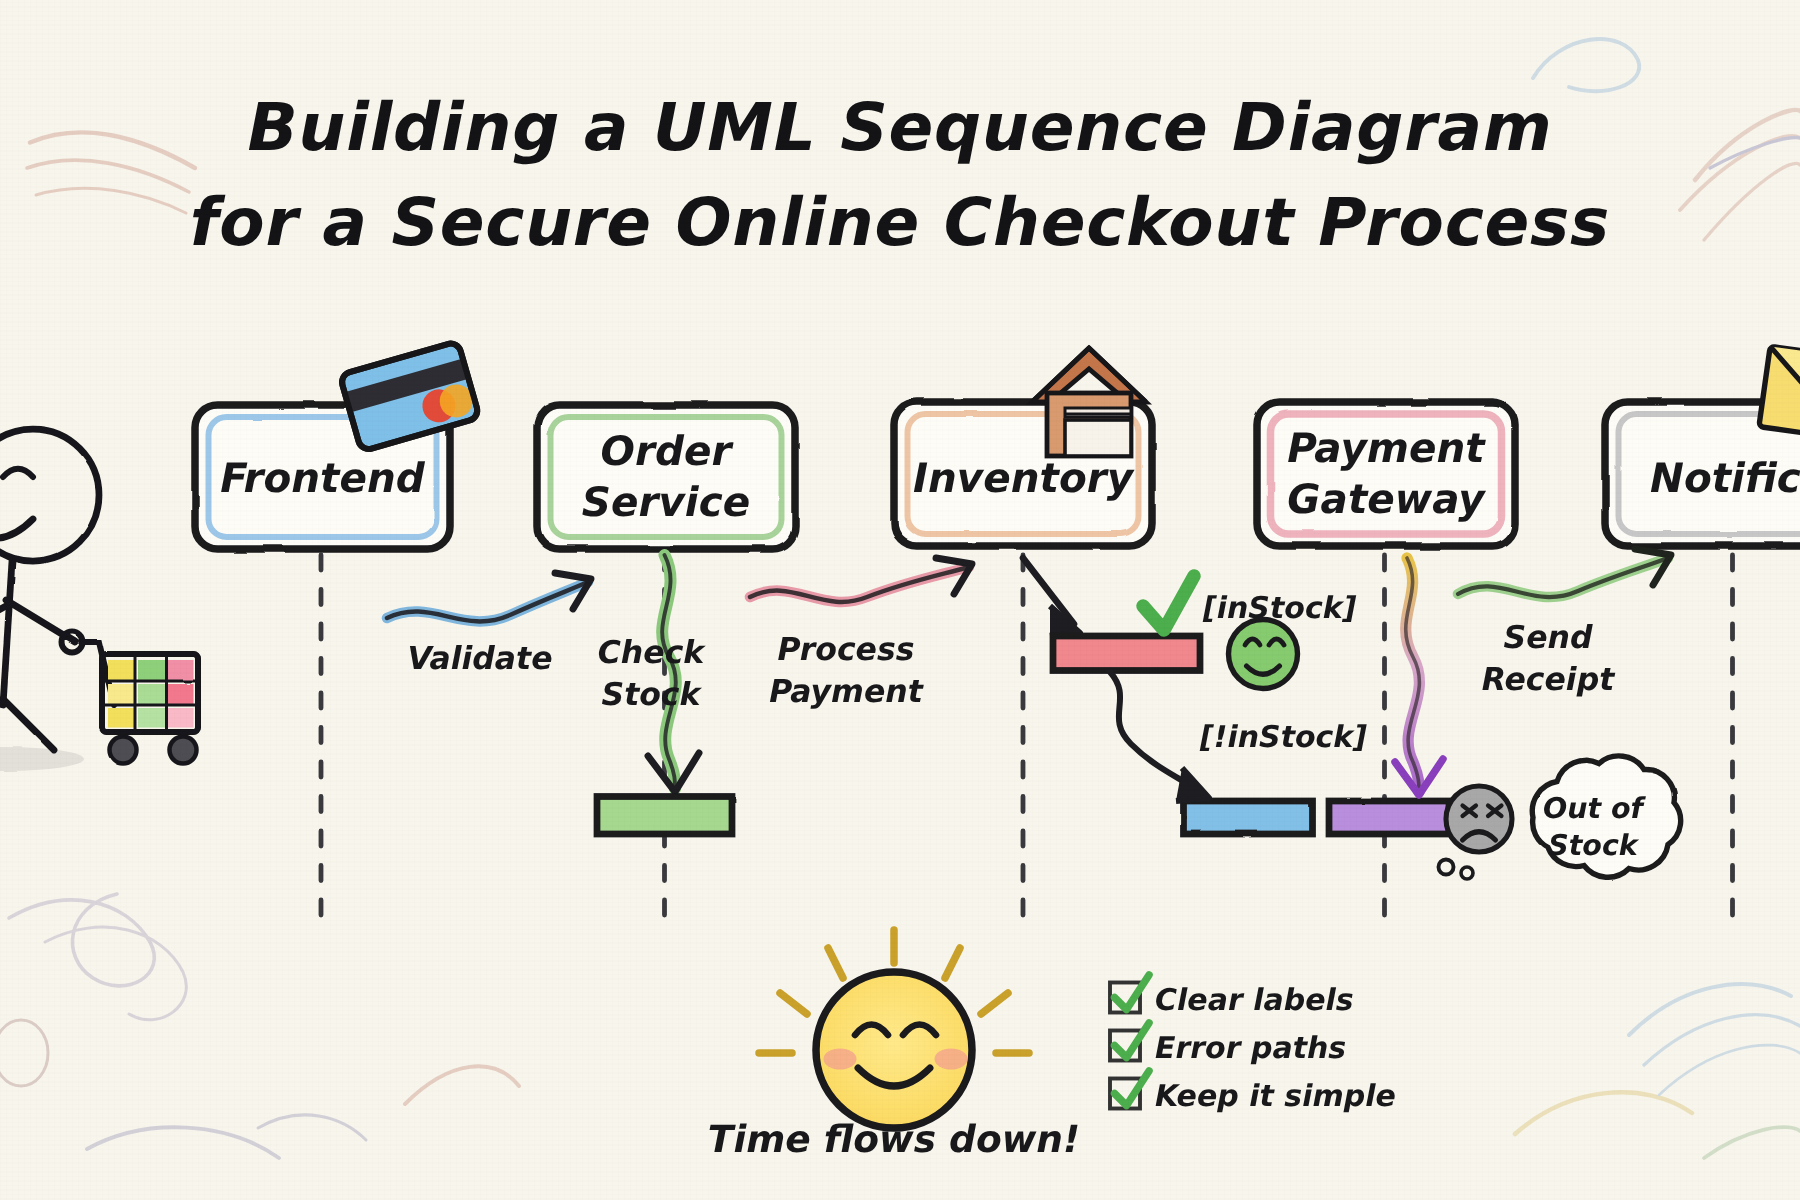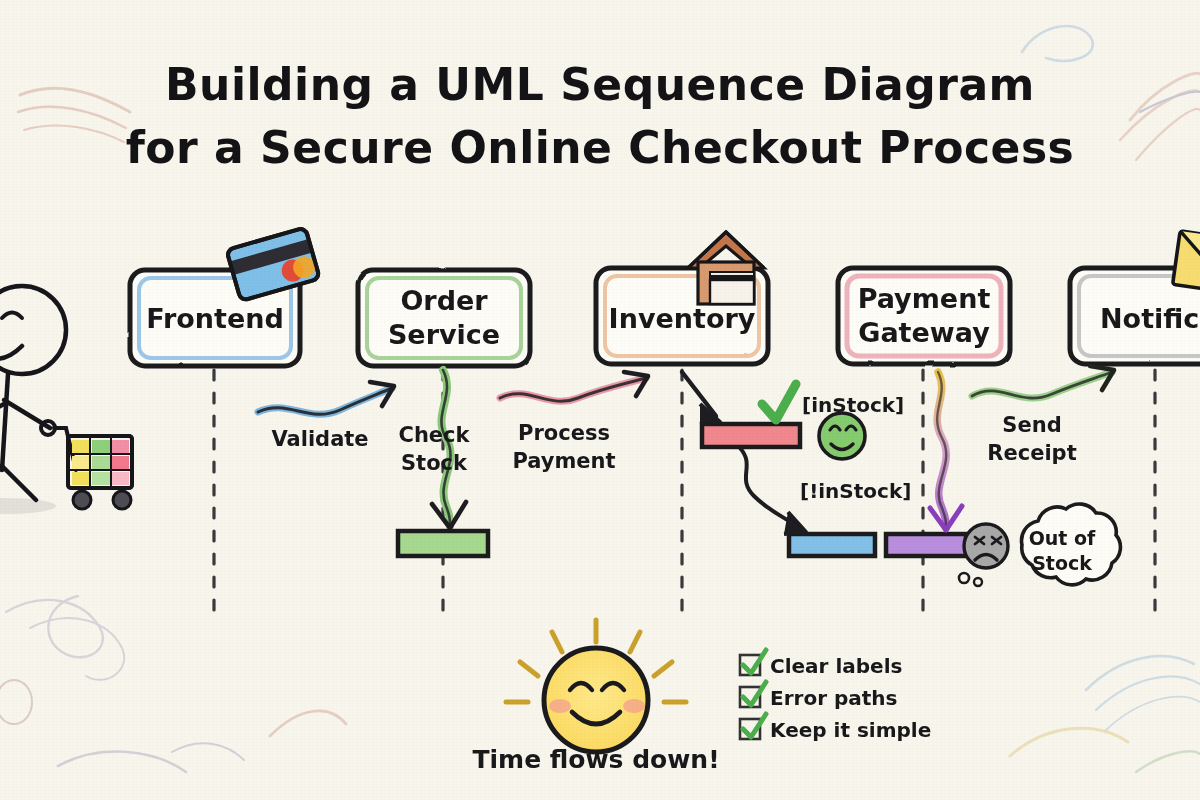--- a/index.html
+++ b/index.html
@@ -2,21 +2,21 @@
 <html><head>
 <meta charset="utf-8">
 <style>
   html,body{margin:0;padding:0;}
   body{
     width:1200px;height:800px;overflow:hidden;
     background:#f7f5ec;
     font-family:"DejaVu Sans", sans-serif;
     position:relative;
   }
-  #stage{position:absolute;left:0;top:0;width:1200px;height:800px;}
+  #stage{position:absolute;left:0;top:0;width:1200px;height:800px;font-style:italic;}
   #stage > svg{position:absolute;left:0;top:0;}
 
   .htext{
     font-family:"DejaVu Sans", sans-serif;
     fill:#17171a;
     font-weight:700;
   }
   .title-text{
     font-family:"DejaVu Sans", sans-serif;
     fill:#141417;

